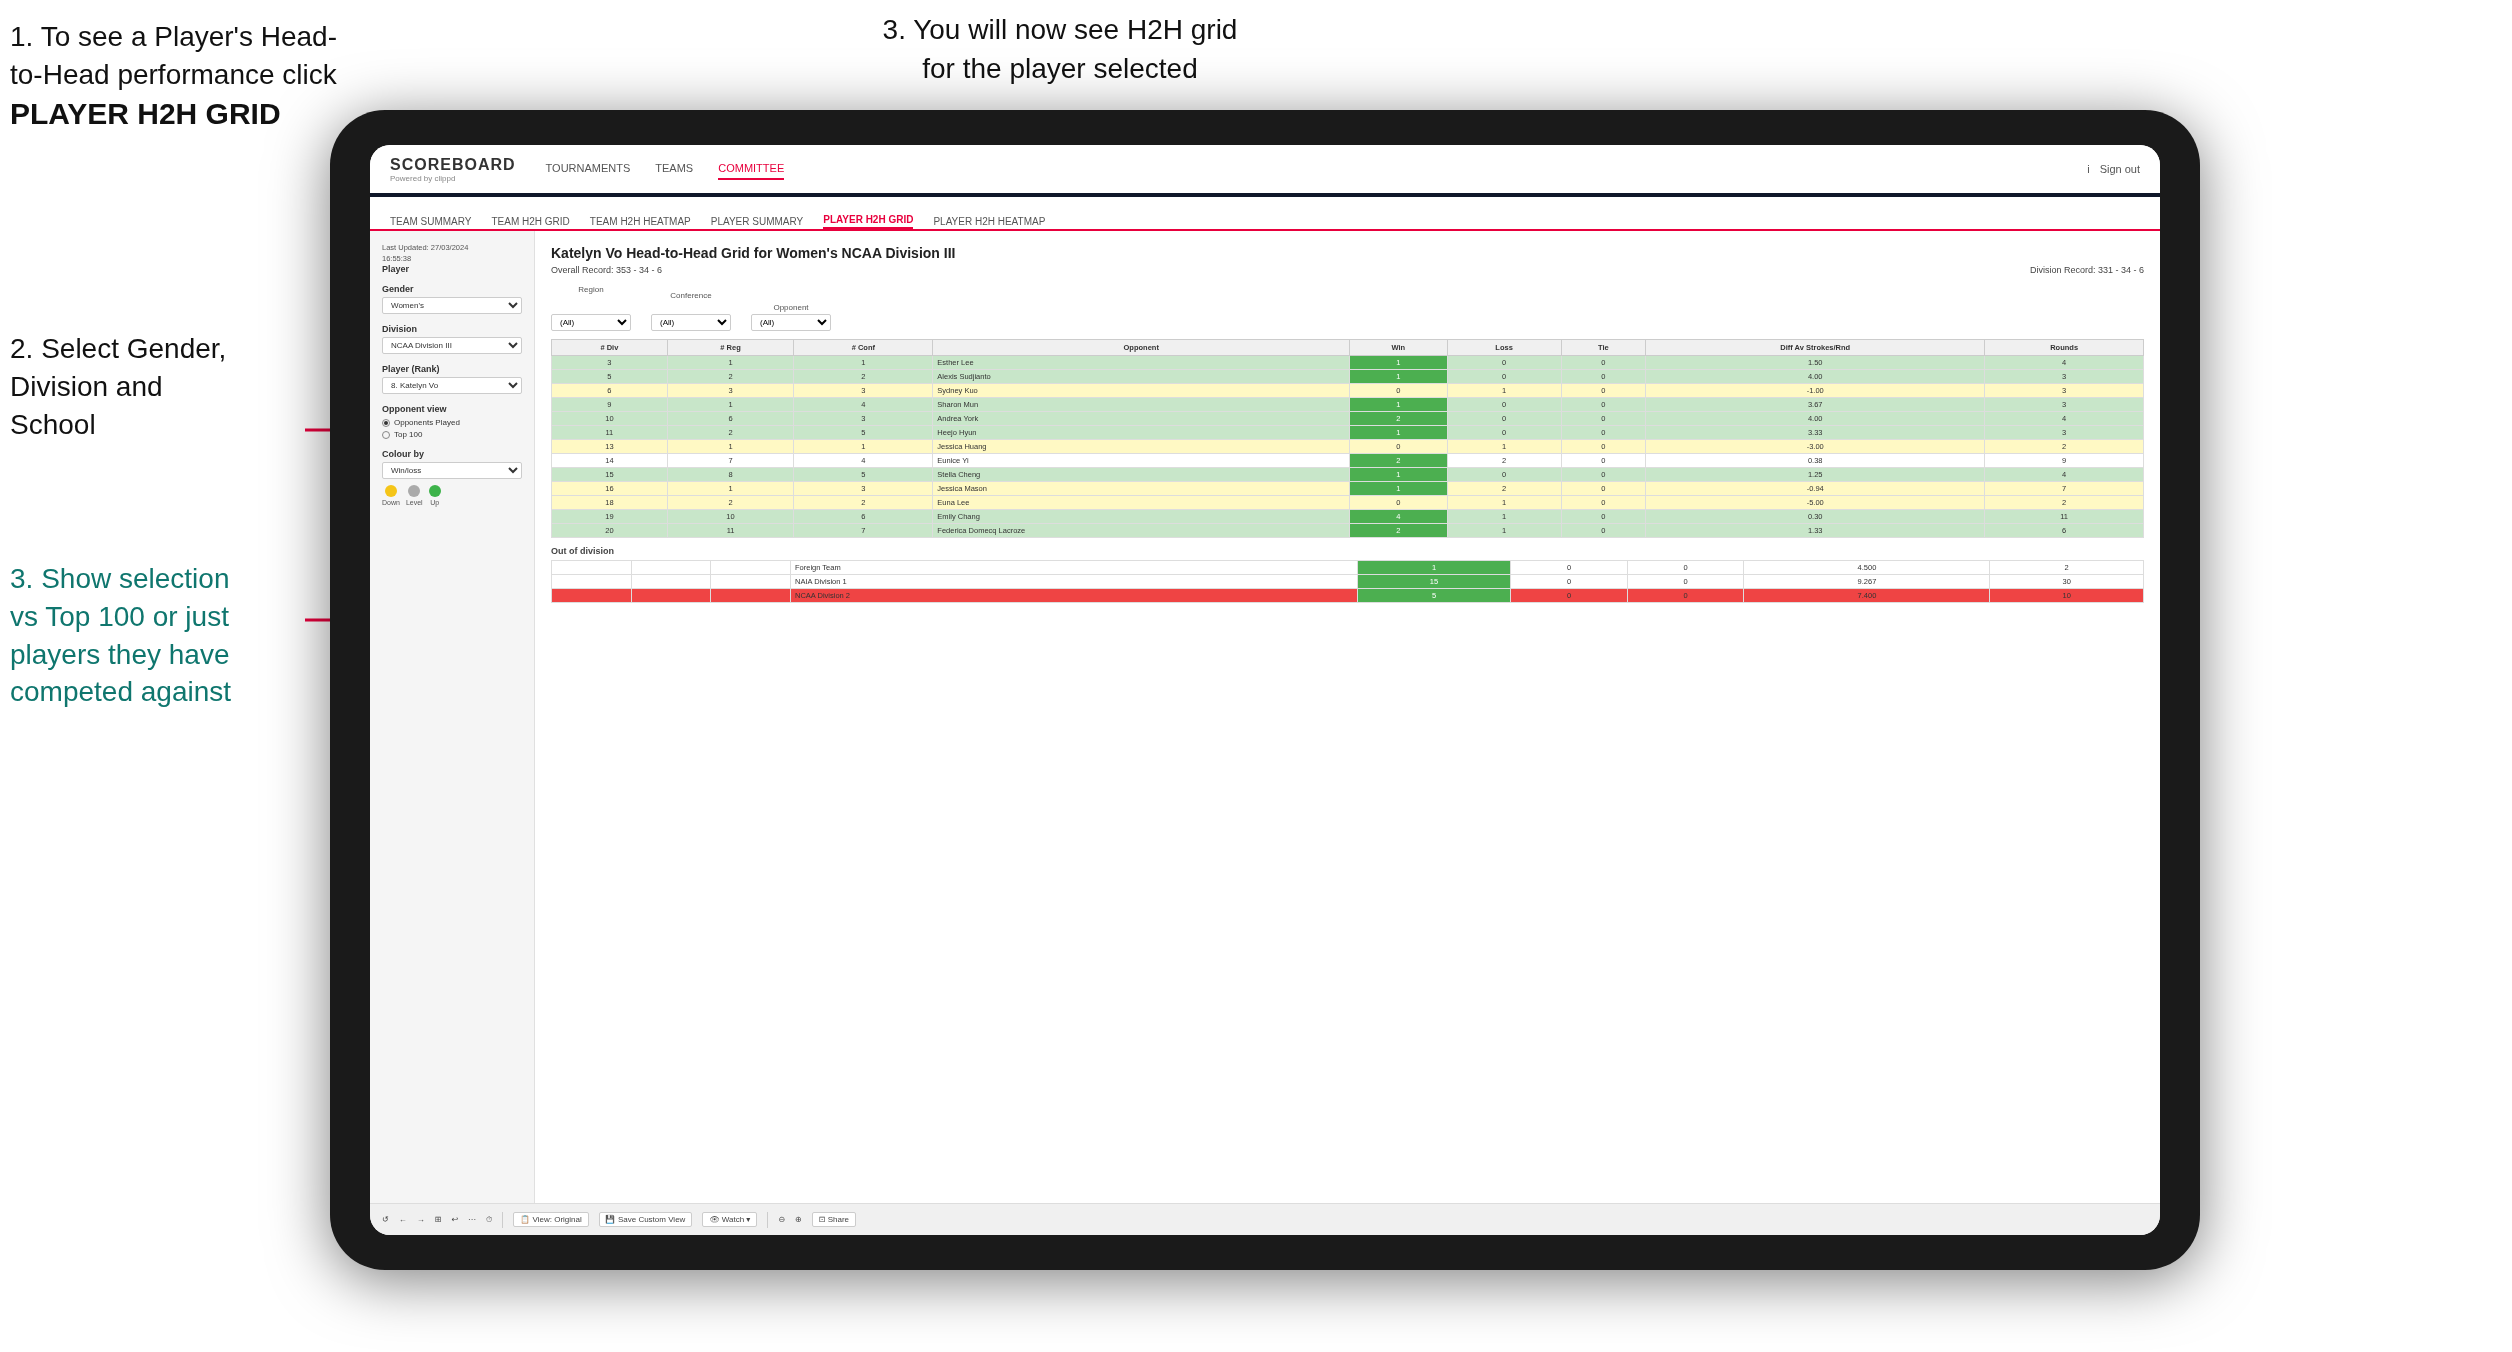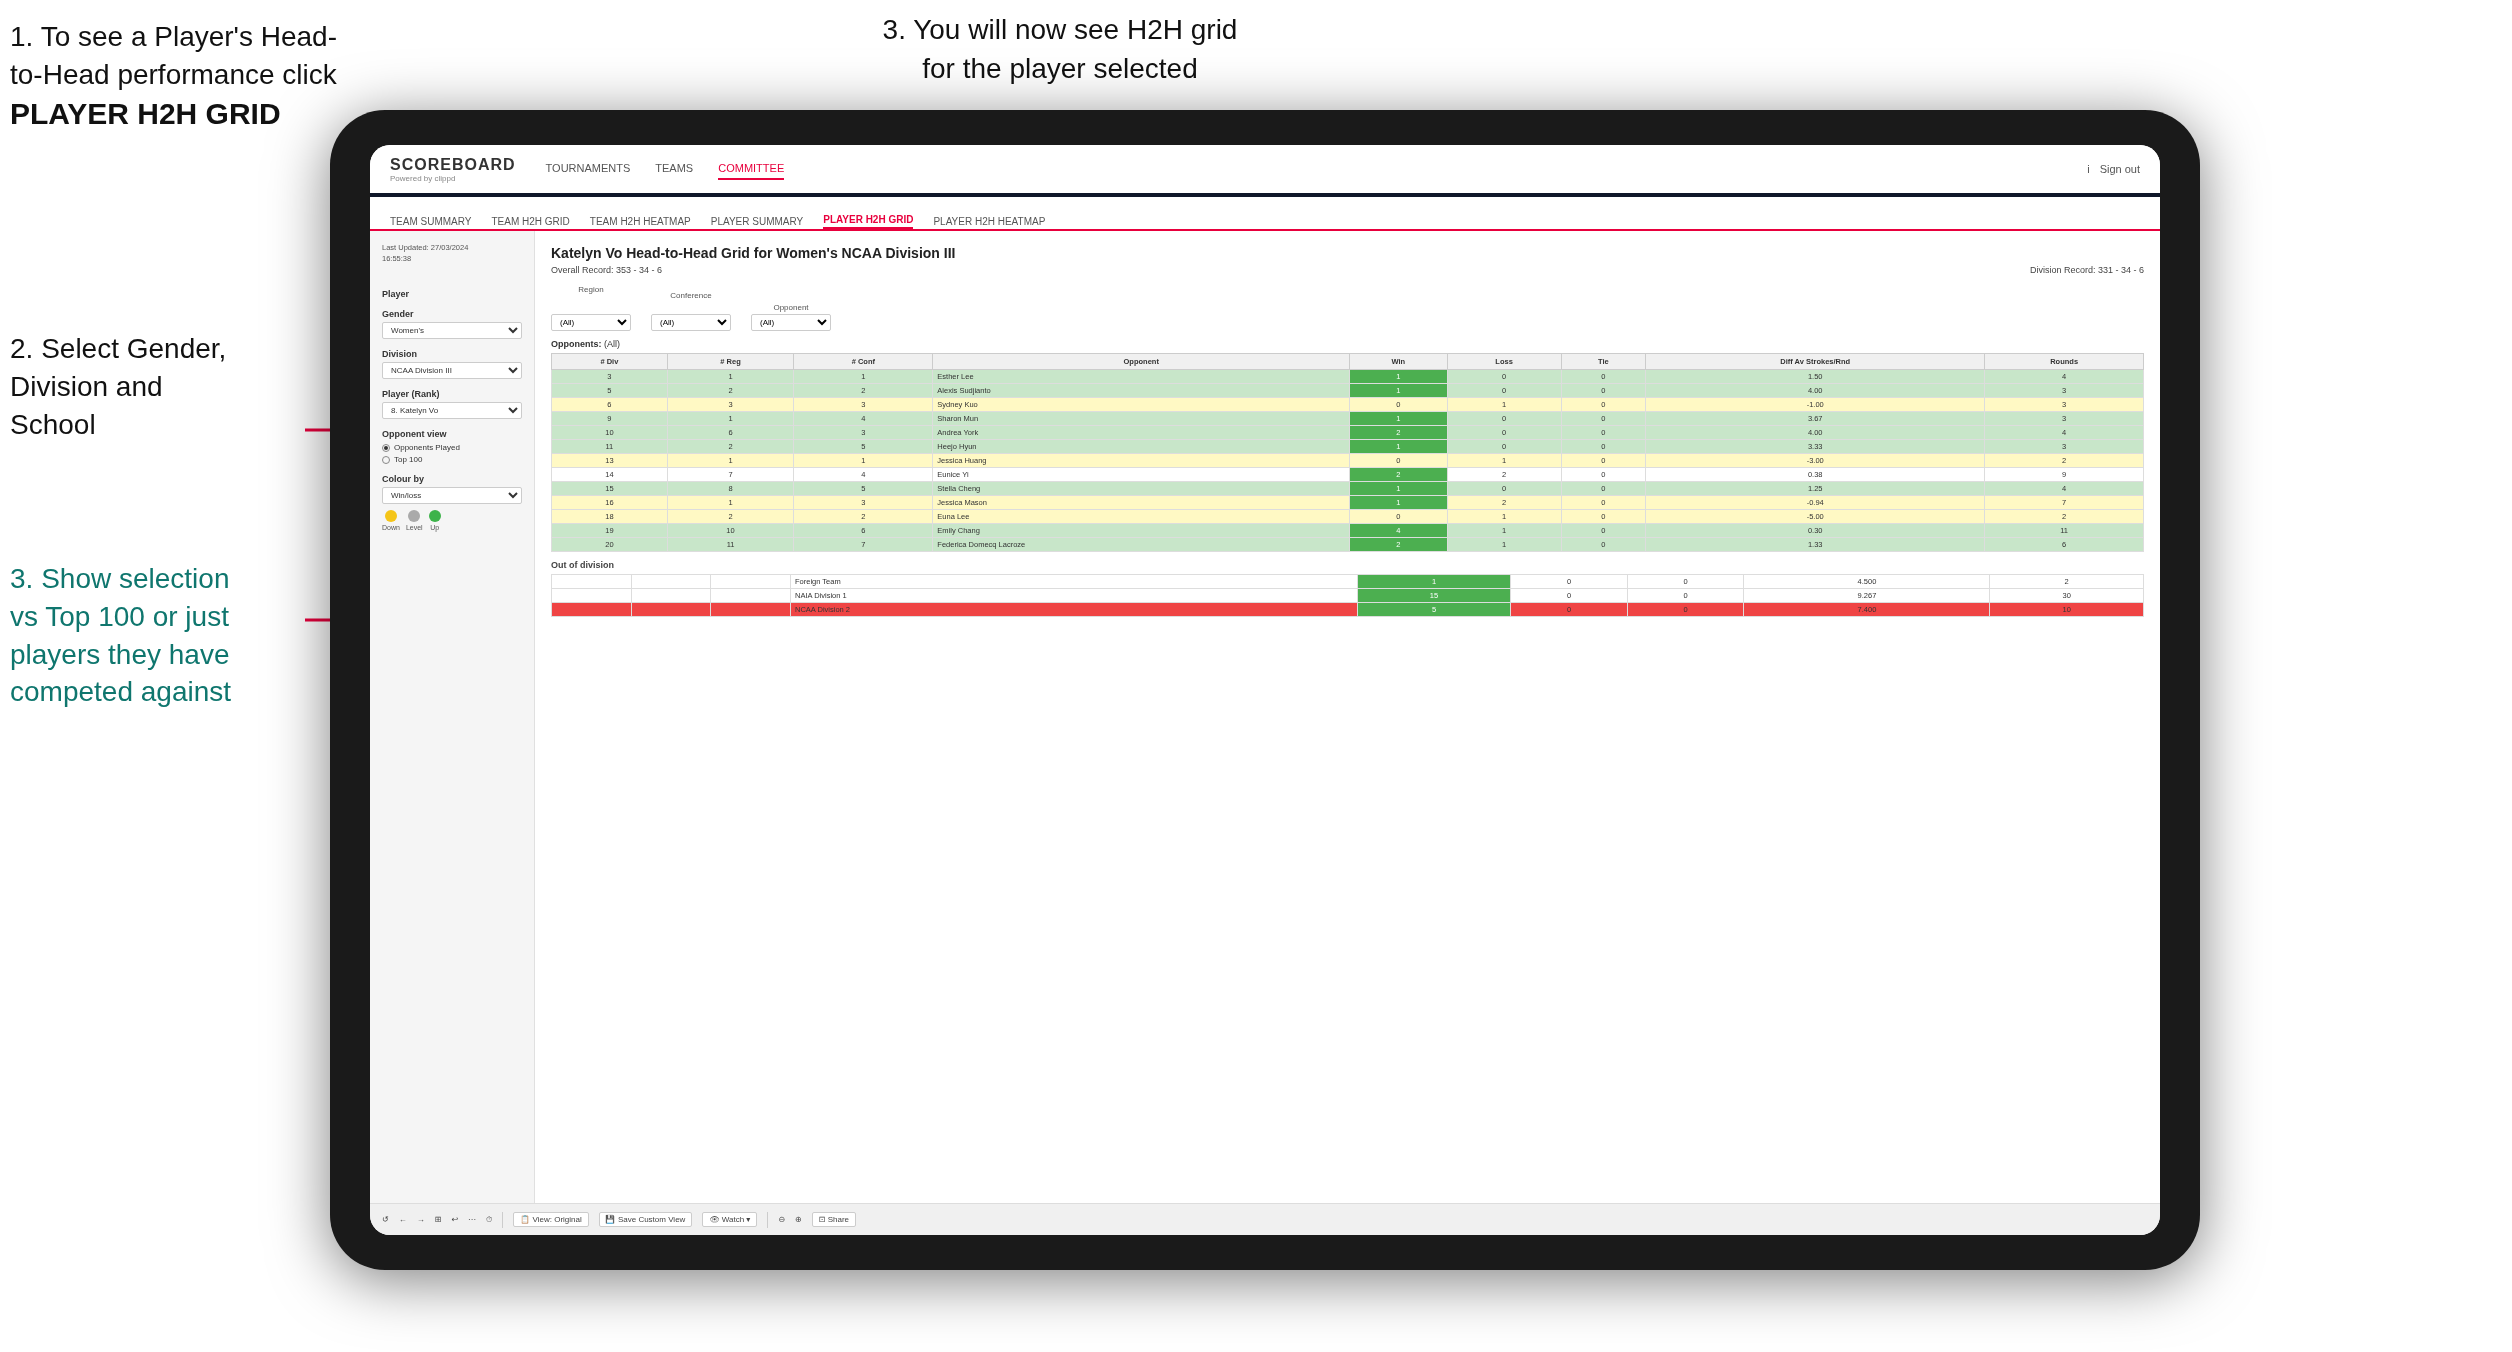--- a/index.html
+++ b/index.html
@@ -176,21 +176,21 @@
       background: #f5f5f5;
       padding: 12px 12px;
       flex-shrink: 0;
       border-right: 1px solid #e0e0e0;
       font-size: 9px;
     }
 
     .panel-timestamp {
       font-size: 7.5px;
       color: #555;
-      margin-bottom: 25px;
+      margin-bottom: 0;
       line-height: 1.4;
     }
 
     .panel-section {
       margin-bottom: 10px;
     }
     .panel-label {
       font-size: 9px;
       font-weight: bold;
       color: #333;
@@ -540,23 +540,20 @@
           <div style="display:flex; flex-direction:column; gap:14px;">
             <span style="font-size:8px; color:#555; text-align:center;">Conference</span>
             <select class="filter-select"><option>(All)</option></select>
           </div>
           <div style="display:flex; flex-direction:column; gap:2px;">
             <span style="font-size:8px; color:#555; text-align:center;">Opponent</span>
             <select class="filter-select"><option>(All)</option></select>
           </div>
         </div>
 
-        <div style="font-size:9px; margin-bottom:4px; color:#333;">
-          <strong>Opponents:</strong> (All)
-        </div>
 
         <table class="data-table">
           <thead>
             <tr>
               <th># Div</th>
               <th># Reg</th>
               <th># Conf</th>
               <th>Opponent</th>
               <th>Win</th>
               <th>Loss</th>

